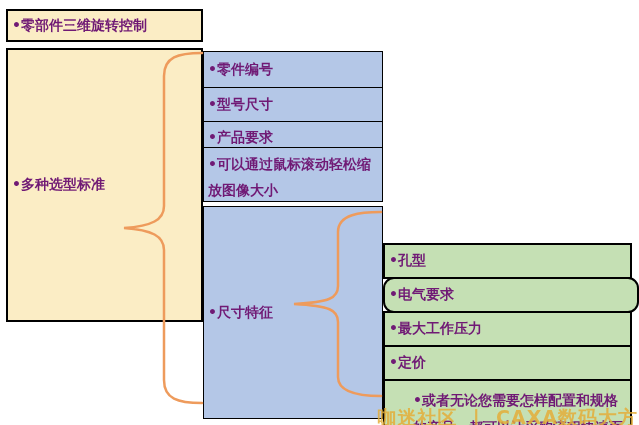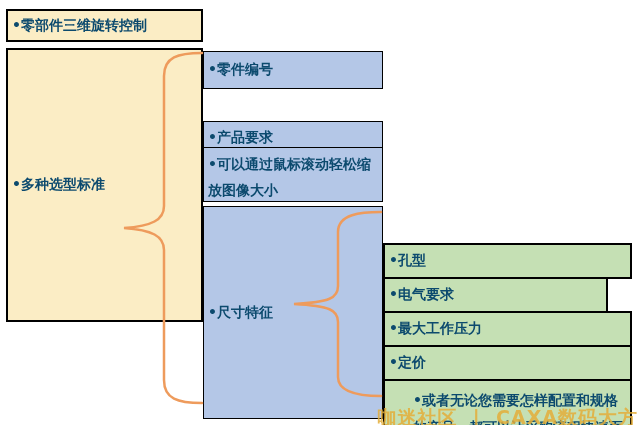--- a/index.html
+++ b/index.html
@@ -2,42 +2,42 @@
 <html style="--c-yellow: #FBEDC5; --c-blue: #B4C7E7; --c-green: #C5E0B4; --c-brace: #EE9B5C; --c-watermark: #E4AE3A;"><head>
 <meta charset="utf-8">
 <style>
   html,body{margin:0;padding:0;background:#fff;}
   #stage{
     position:relative;width:639px;height:425px;background:#fff;overflow:hidden;
     font-family:"DejaVu Sans","Liberation Sans",sans-serif;
   }
   .box{
     position:absolute;box-sizing:border-box;border:2px solid #000;
-    font-weight:bold;color:#0c4a6e;font-size:14px;
+    font-weight:bold;color:#701a75;font-size:14px;
   }
   .vcenter{display:flex;align-items:center;}
   .yellow{background:var(--c-yellow,#FBEDC5);}
   .blue{background:var(--c-blue,#B4C7E7);border-width:1.5px;margin-top:7px;}
   .green{background:var(--c-green,#C5E0B4);margin-top:40px;}
   .pad{padding-left:4px;}
   .wrap2{line-height:26px;padding:3px 4px 0 4px;}
   .wrap2g{line-height:27px;padding:6px 5px 0 5px;}
   
   #root-box{left:6px;top:9px;width:197px;height:33px;border-width:2.5px;}
   
   #parent-box{left:6px;top:48px;width:197px;height:274px;border-width:2.5px;align-items:center;}
   
   #b0{left:203px;top:44px;width:180px;height:38px;}
   #b1{left:203px;top:80px;width:180px;height:36px;}
   #b2{left:203px;top:114px;width:180px;height:34px;}
   #b3{left:203px;top:140px;width:180px;height:55px;}
   #b4{left:203px;top:199px;width:180px;height:213px;}
   
   #g0{left:383px;top:203px;width:249px;height:36px;}
-  #g1{left:383px;top:237px;width:225px;height:36px;}
+  #g1{left:383px;top:237px;width:256px;height:36px;border-radius:11px;}
   #g2{left:383px;top:271px;width:249px;height:36px;}
   #g3{left:383px;top:305px;width:249px;height:36px;}
   #g4{left:383px;top:339px;width:249px;height:69px;padding-left:28px;}
   #braces{position:absolute;left:0;top:0;width:639px;height:425px;pointer-events:none;}
   #braces path{fill:none;stroke:var(--c-brace,#EE9B5C);stroke-width:2.5;stroke-linecap:round;}
   #watermark{
     position:absolute;right:1px;bottom:-6px;font-size:19px;font-weight:bold;
     color:var(--c-watermark,#E4AE3A);opacity:.85;white-space:pre;letter-spacing:1px;
   }
 </style>
@@ -49,20 +49,23 @@
   <div class="box yellow vcenter pad" id="root-box">
     <span>•零部件三维旋转控制</span>
   </div>
 
   <div class="box yellow vcenter pad" id="parent-box">
     <span>•多种选型标准</span>
   </div>
 
   <div class="box blue vcenter pad" id="b0">
     <span>•零件编号</span>
+  </div>
+  <div class="box blue vcenter pad" id="b1">
+    <span>•型号尺寸</span>
   </div>
   <div class="box blue vcenter pad" id="b2">
     <span>•产品要求</span>
   </div>
   <div class="box blue wrap2" id="b3">
     <span>•可以通过鼠标滚动轻松缩放图像大小</span>
   </div>
   <div class="box blue vcenter pad" id="b4">
     <span>•尺寸特征</span>
   </div>

